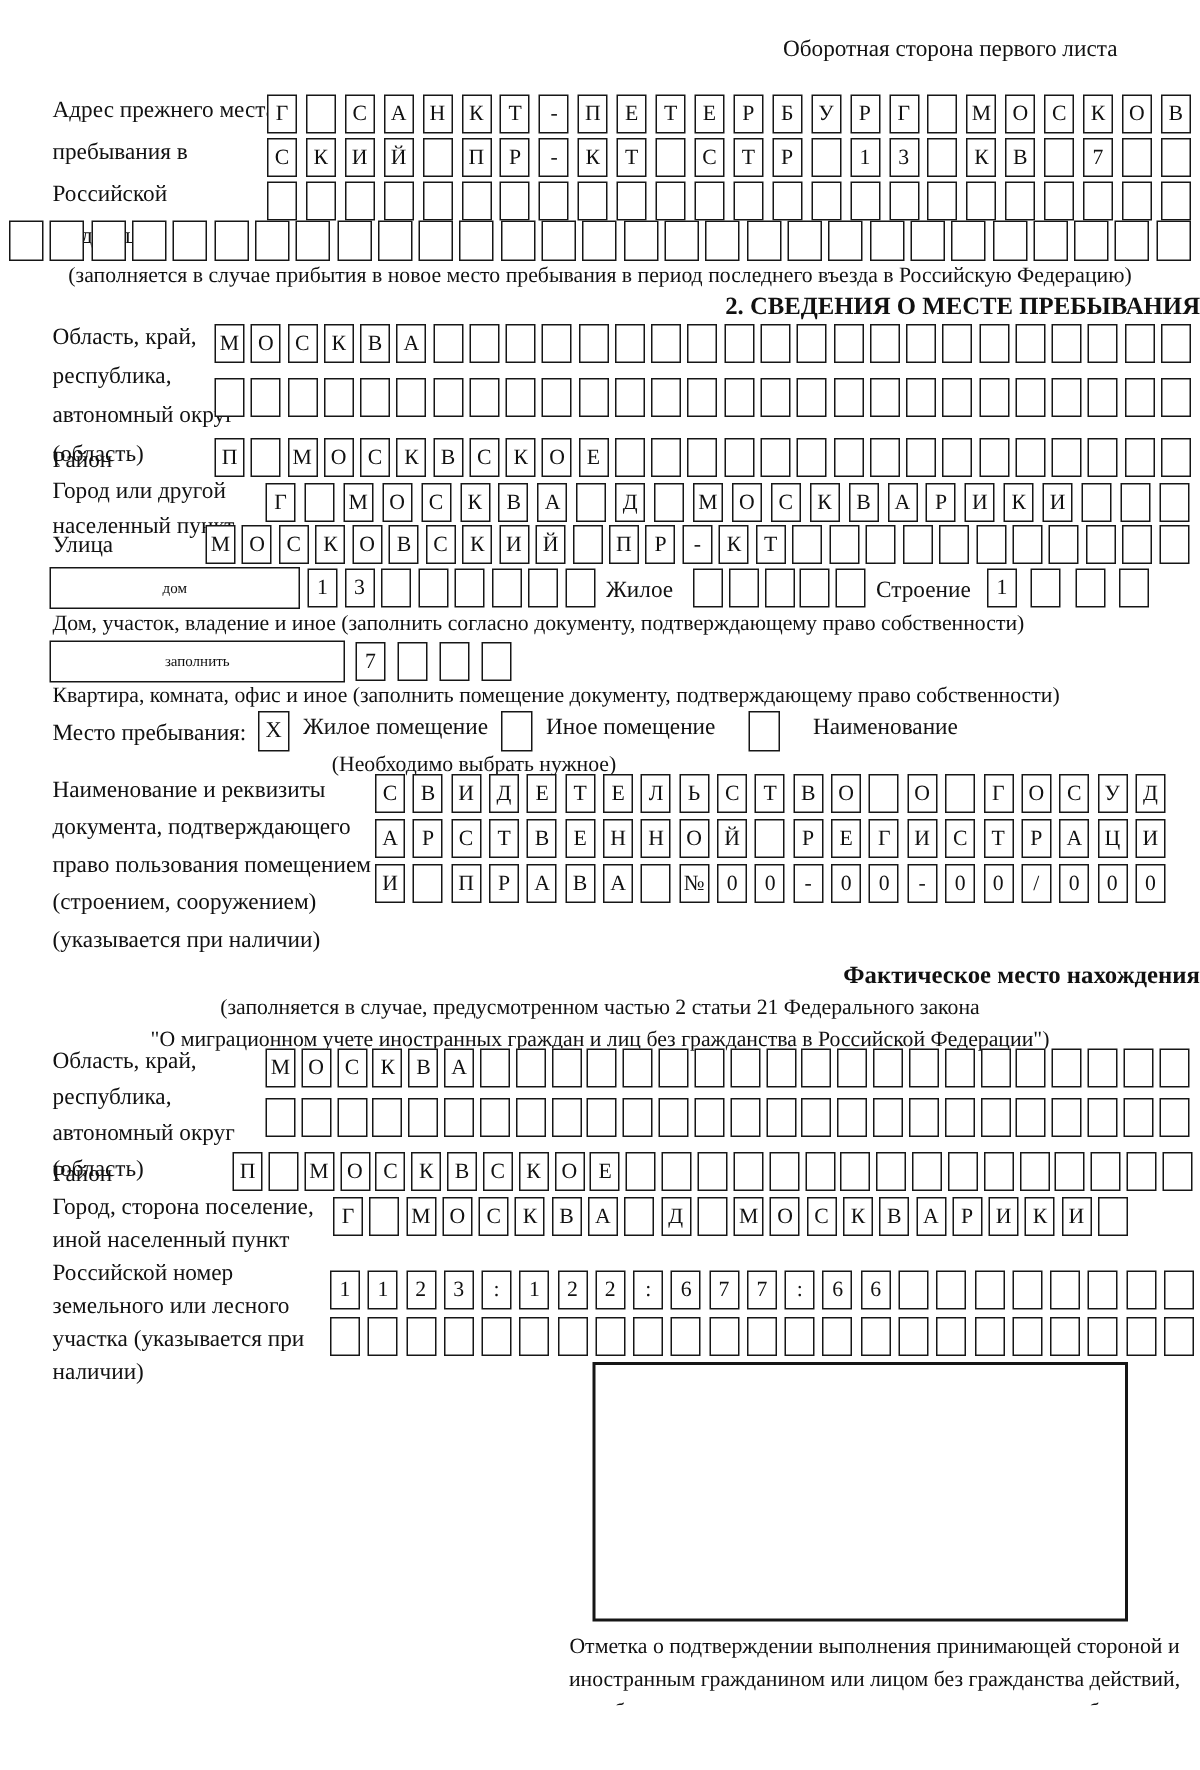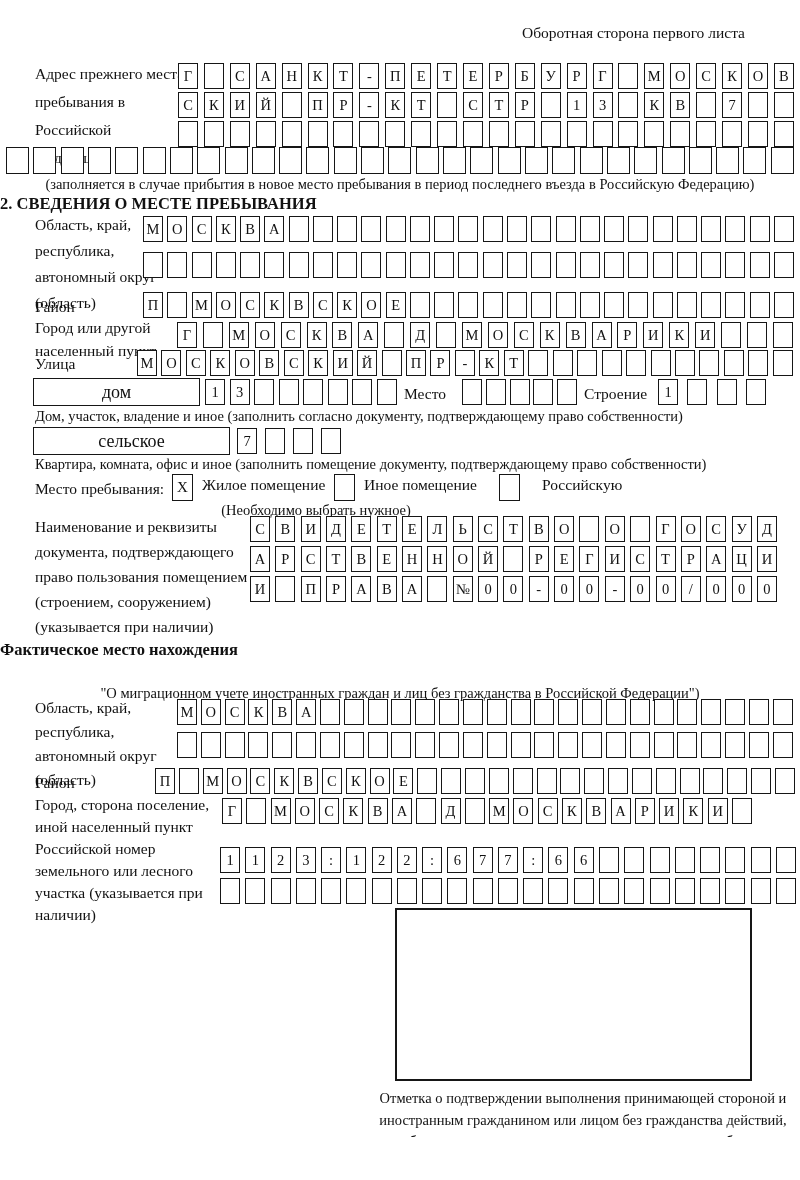--- a/index.html
+++ b/index.html
@@ -2,28 +2,28 @@
 <html><head>
 <meta charset="utf-8">
 <style>
   html,body{margin:0;padding:0;background:#fff;}
   .page{position:relative;width:800px;height:1137px;background:#fff;
         font-family:"Liberation Serif","DejaVu Serif",serif;color:#111;overflow:hidden;}
   .note{position:absolute;top:24px;right:55px;font-size:15.5px;}
   .lbl{position:absolute;font-size:15.5px;line-height:26px;}
   .cap{position:absolute;font-size:14.5px;font-family:Liberation Serif, serif;}
   .cap-c{text-align:center;left:0;width:800px;}
-  .ttl{position:absolute;left:0;width:800px;text-align:left;font-weight:bold;font-size:16.5px;}
+  .ttl{position:absolute;left:0;width:800px;text-align:right;font-weight:bold;font-size:16.5px;}
   .cellrow{position:absolute;display:flex;justify-content:space-between;}
   .cell{box-sizing:border-box;width:20px;height:26px;border:1.5px solid #161616;
         display:flex;align-items:center;justify-content:center;
         font-size:14.5px;flex:0 0 auto;background:#fff;}
   .cellrow.big .cell{width:23px;height:27px;}
   .widebox{position:absolute;box-sizing:border-box;border:1.5px solid #161616;height:28px;
-        display:flex;align-items:center;justify-content:center;font-size:18px;}
+        display:flex;align-items:center;justify-content:center;font-size:10px;}
   .chk{position:absolute;box-sizing:border-box;border:1.5px solid #161616;width:21px;height:27px;
         display:flex;align-items:center;justify-content:center;font-size:15px;}
   .optlbl{position:absolute;font-size:15.5px;}
   .stampbox{position:absolute;box-sizing:border-box;border:2px solid #161616;background:#fff;}
 </style>
 </head>
 <body>
 
 <div class="page">
 
@@ -297,59 +297,59 @@
   <div class="cellrow" style="left:205px;top:379px;width:192px">
       <span class="cell">1</span>
       <span class="cell">3</span>
       <span class="cell"></span>
       <span class="cell"></span>
       <span class="cell"></span>
       <span class="cell"></span>
       <span class="cell"></span>
       <span class="cell"></span>
     </div>
-  <div class="lbl" style="left:404px;top:381px">Место</div>
+  <div class="lbl" style="left:404px;top:381px">Жилое</div>
   <div class="cellrow" style="left:462px;top:379px;width:115px">
       <span class="cell"></span>
       <span class="cell"></span>
       <span class="cell"></span>
       <span class="cell"></span>
       <span class="cell"></span>
     </div>
   <div class="lbl" style="left:584px;top:381px">Строение</div>
   <div class="cellrow" style="left:658px;top:379px;width:108px">
       <span class="cell">1</span>
       <span class="cell"></span>
       <span class="cell"></span>
       <span class="cell"></span>
     </div>
   <div class="cap" style="left:35px;top:408px">Дом, участок, владение и иное (заполнить согласно документу, подтверждающему право собственности)</div>
 
-  <div class="widebox" style="left:33px;top:427px;width:197px">сельское</div>
+  <div class="widebox" style="left:33px;top:427px;width:197px">заполнить</div>
   <div class="cellrow" style="left:237px;top:428px;width:104px">
       <span class="cell">7</span>
       <span class="cell"></span>
       <span class="cell"></span>
       <span class="cell"></span>
     </div>
   <div class="cap" style="left:35px;top:456px">Квартира, комната, офис и иное (заполнить помещение документу, подтверждающему право собственности)</div>
 
   <div class="lbl" style="left:35px;top:476px">Место пребывания:</div>
   <div class="chk" style="left:172px;top:474px">
     <span>X</span>
   </div>
   <div class="optlbl" style="left:202px;top:476px">Жилое помещение</div>
   <div class="chk" style="left:334px;top:474px">
     <span></span>
   </div>
   <div class="optlbl" style="left:364px;top:476px">Иное помещение</div>
   <div class="chk" style="left:499px;top:474px">
     <span></span>
   </div>
-  <div class="optlbl" style="left:542px;top:476px">Российскую</div>
+  <div class="optlbl" style="left:542px;top:476px">Наименование</div>
   <div class="cap" style="left:136px;top:502px;width:360px;text-align:center">(Необходимо выбрать нужное)</div>
 
   <div class="lbl" style="left:35px;top:514px;width:218px;line-height:25px">Наименование и реквизиты документа, подтверждающего право пользования помещением (строением, сооружением) (указывается при наличии)</div>
   <div class="cellrow" style="left:250px;top:516px;width:527px">
       <span class="cell">С</span>
       <span class="cell">В</span>
       <span class="cell">И</span>
       <span class="cell">Д</span>
       <span class="cell">Е</span>
       <span class="cell">Т</span>
@@ -410,20 +410,21 @@
       <span class="cell">-</span>
       <span class="cell">0</span>
       <span class="cell">0</span>
       <span class="cell">/</span>
       <span class="cell">0</span>
       <span class="cell">0</span>
       <span class="cell">0</span>
     </div>
 
   <div class="ttl" style="top:640px">Фактическое место нахождения</div>
+  <div class="cap cap-c" style="top:664px">(заполняется в случае, предусмотренном частью 2 статьи 21 Федерального закона</div>
   <div class="cap cap-c" style="top:685px">"О миграционном учете иностранных граждан и лиц без гражданства в Российской Федерации")</div>
 
   <div class="lbl" style="left:35px;top:696px;width:158px;line-height:24px">Область, край, республика, автономный округ (область)</div>
   <div class="cellrow" style="left:177px;top:699px;width:616px">
       <span class="cell">М</span>
       <span class="cell">О</span>
       <span class="cell">С</span>
       <span class="cell">К</span>
       <span class="cell">В</span>
       <span class="cell">А</span>

